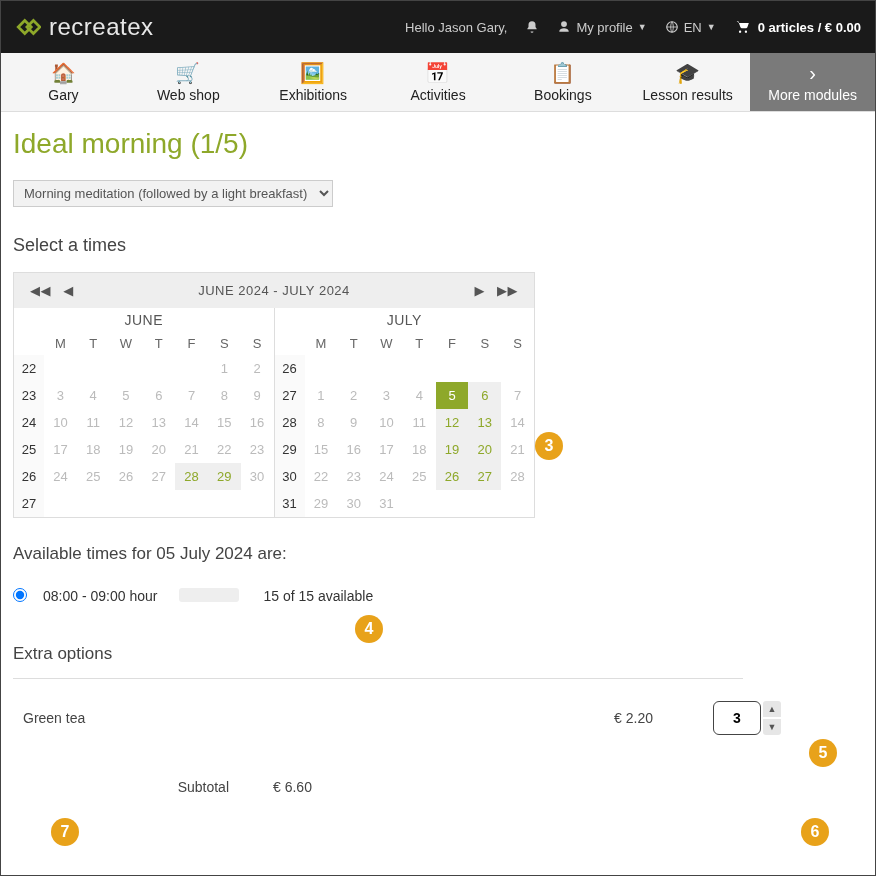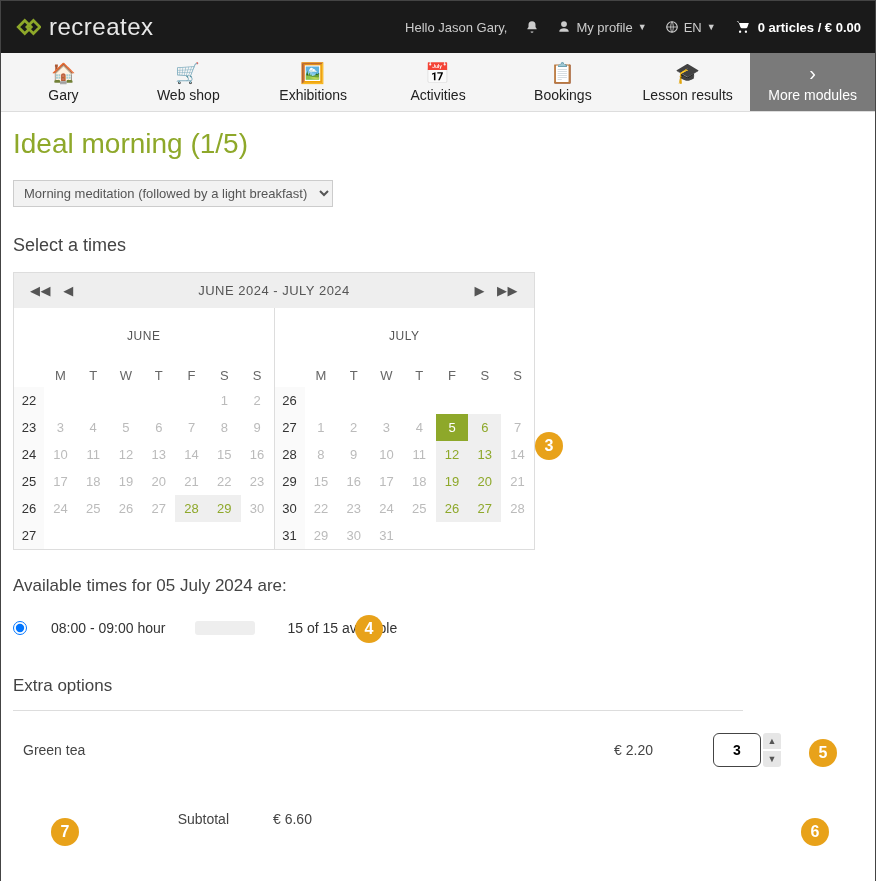--- a/index.html
+++ b/index.html
@@ -22,30 +22,30 @@
 .page-title { color: #8ea82a; font-size: 28px; font-weight: 400; margin-bottom: 20px; }
 .section-heading { font-size: 18px; color: #444; font-weight: 400; margin-bottom: 16px; }
 .select-wrap { margin-bottom: 28px; }
 .select-wrap select { width: 320px; padding: 4px 6px; font-size: 13px; color: #555; border: 1px solid #ccc; background: #f2f2f2; }
 .calendar-wrap { border: 1px solid #ddd; width: 522px; }
 .cal-header { background: #eee; color: #555; font-size: 13px; padding: 10px 12px; display: flex; align-items: center; justify-content: space-between; letter-spacing: 0.5px; }
 .cal-nav-btn { cursor: pointer; padding: 0 4px; font-size: 13px; color: #555; }
 .cal-months { display: flex; }
 .cal-month { flex: 1; }
 .cal-month:first-child { border-right: 1px solid #ddd; }
-.cal-month-name { text-align: center; font-size: 12px; color: #555; padding: 21px 0; letter-spacing: 0.5px; }
+.cal-month-name { text-align: center; font-size: 14px; color: #555; padding: 4px 0; letter-spacing: 0.5px; }
 .cal-grid { display: grid; grid-template-columns: 30px repeat(7, 1fr); font-size: 13px; }
 .cal-dow { text-align: center; color: #666; padding: 4px 0; }
 .cal-wn { text-align: center; color: #333; background: #fafafa; padding: 6px 0; font-size: 13px; }
 .cal-day { text-align: center; color: #bbb; padding: 6px 0; cursor: default; }
 .cal-day.avail { color: #8ea82a; background: #efefef; cursor: pointer; }
 .cal-day.selected { background: #8ea82a; color: #fff; cursor: pointer; }
 .avail-times { margin-top: 26px; }
 .avail-heading { font-size: 17px; color: #444; margin-bottom: 24px; }
-.timeslot { display: flex; align-items: center; gap: 24px; }
+.timeslot { display: flex; gap: 16px; }
 .timeslot input[type=radio] { width: 14px; height: 14px; }
 .timeslot-label { font-size: 14px; color: #333; }
 .timeslot-bar { width: 60px; height: 14px; background: #eee; border-radius: 3px; margin-left: 6px; }
 .timeslot-avail { font-size: 14px; color: #333; margin-left: 8px; }
 .extras { margin-top: 40px; }
 .extras-heading { font-size: 17px; color: #444; margin-bottom: 14px; }
 .extras hr { border: none; border-top: 1px solid #ddd; margin-bottom: 22px; width: 730px; }
 .extra-row { display: flex; align-items: center; width: 780px; }
 .extra-name { color: #444; flex: 0 0 340px; padding-left: 10px; }
 .extra-price { flex: 0 0 300px; text-align: right; color: #444; }

